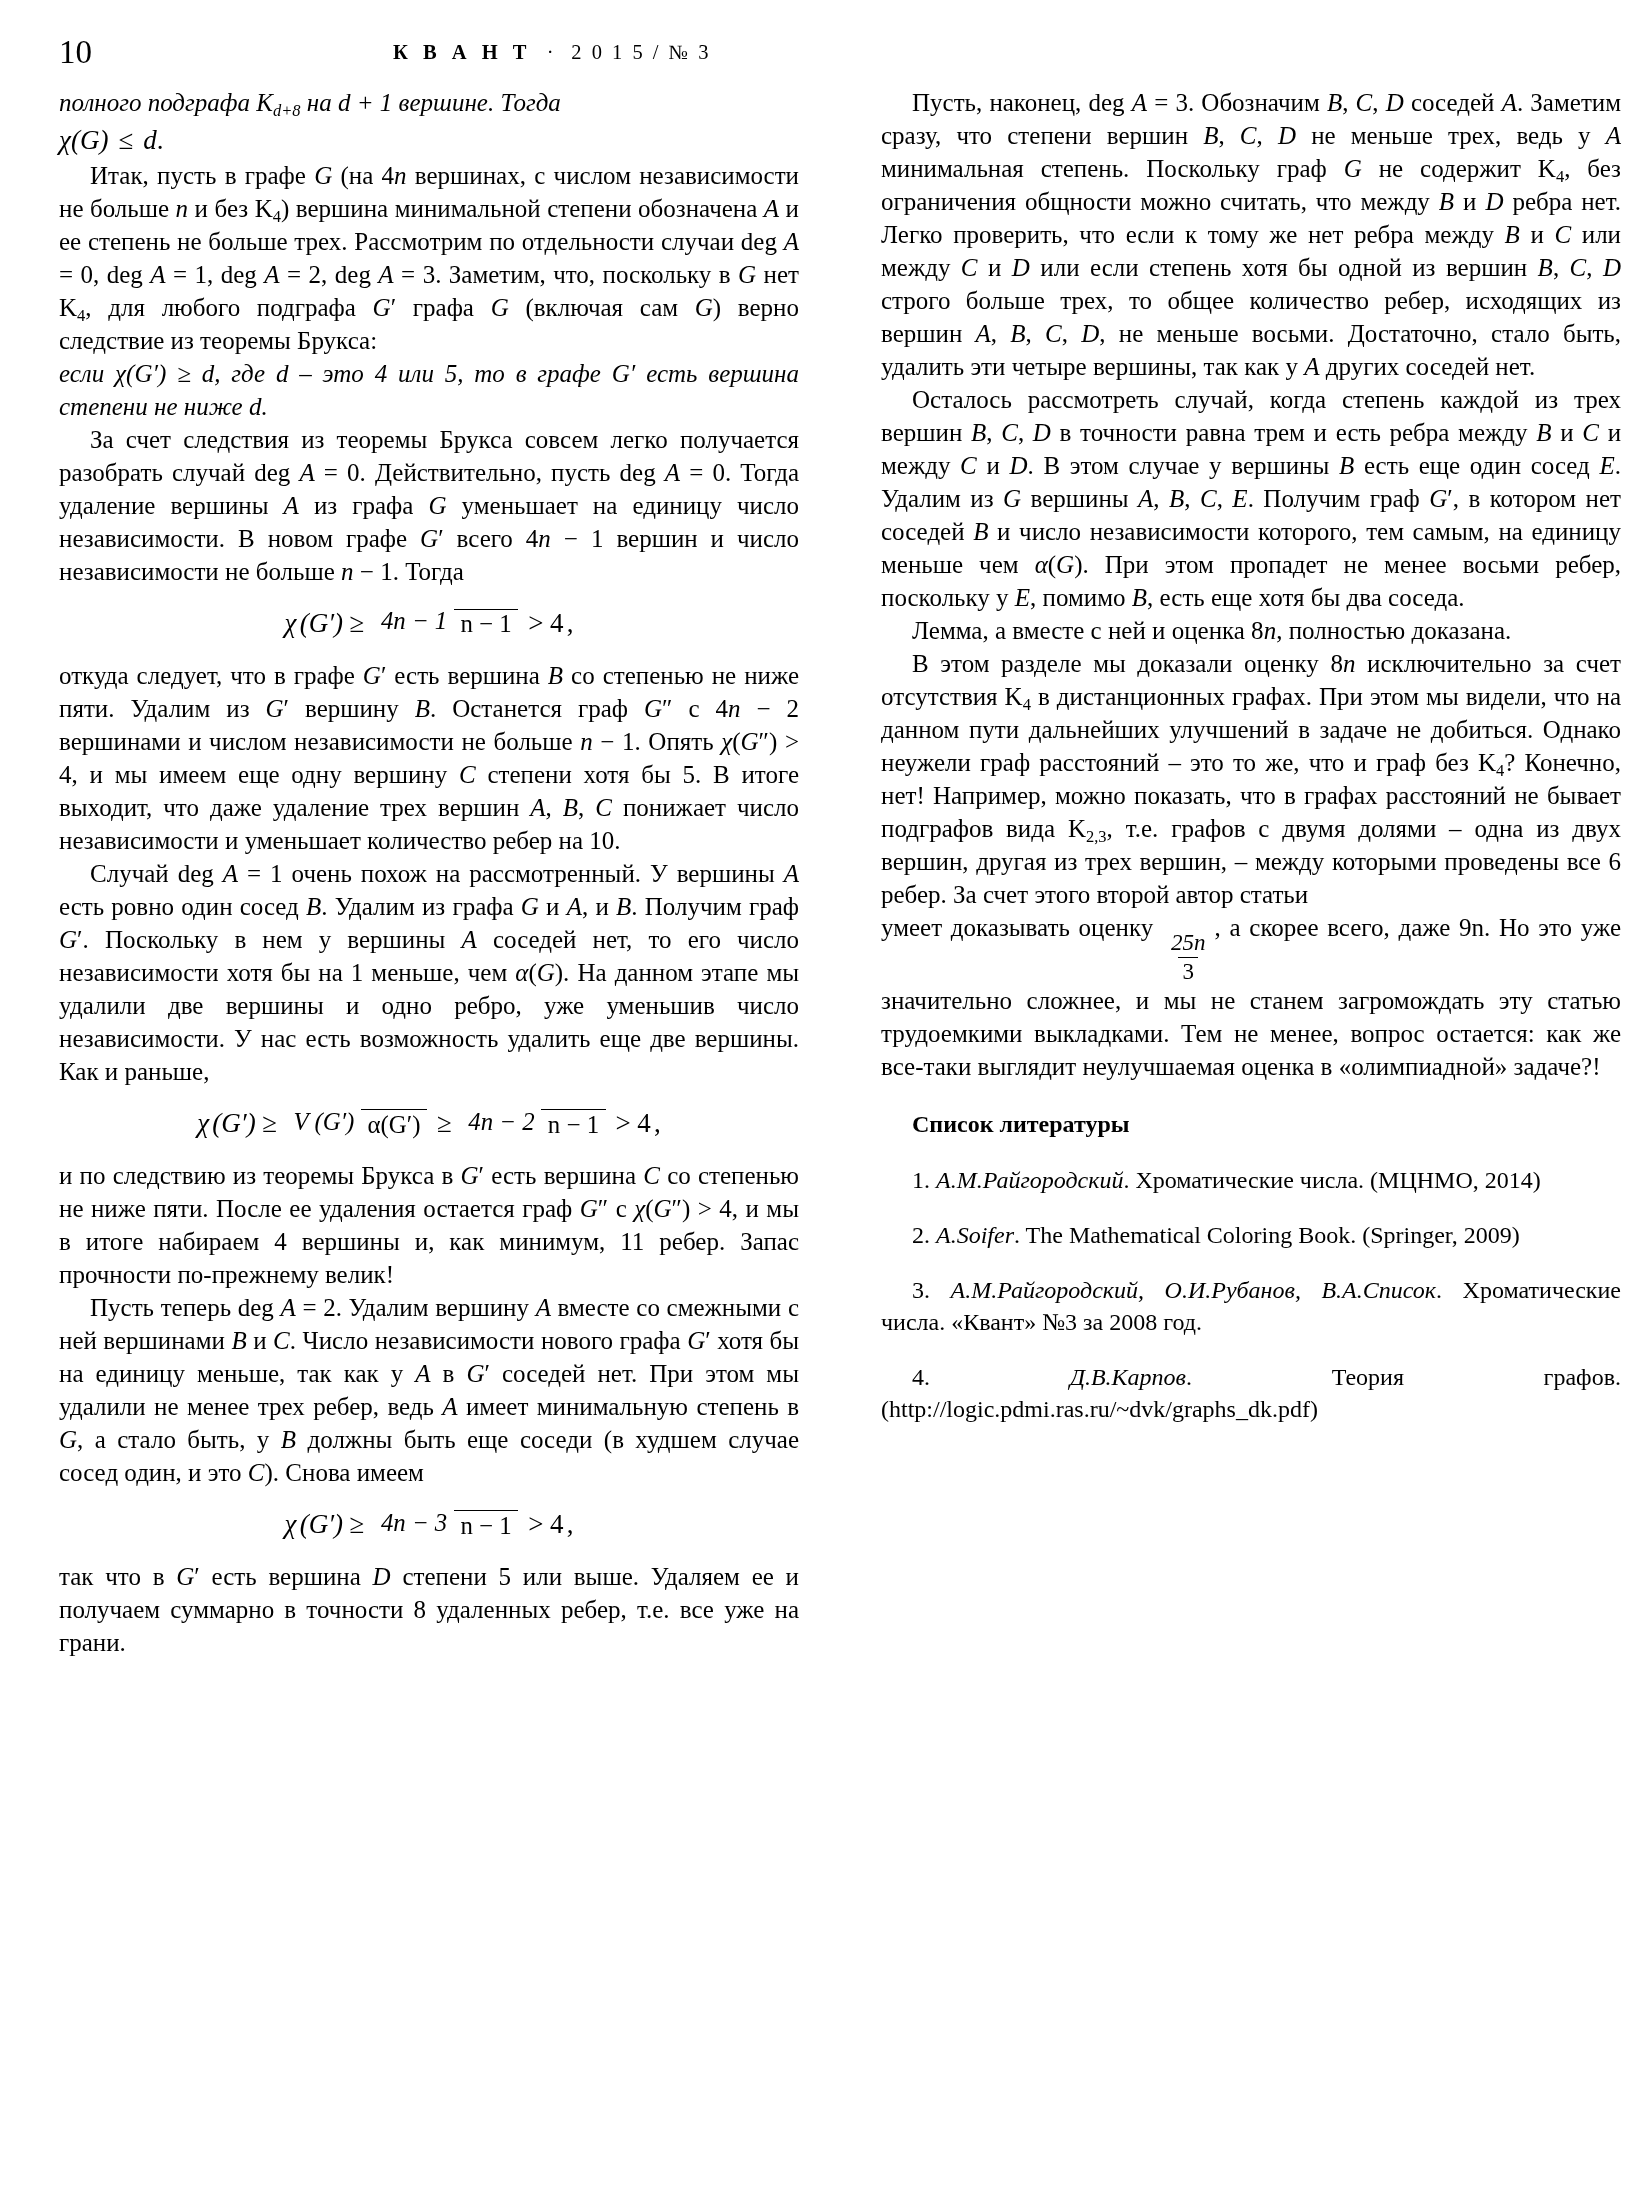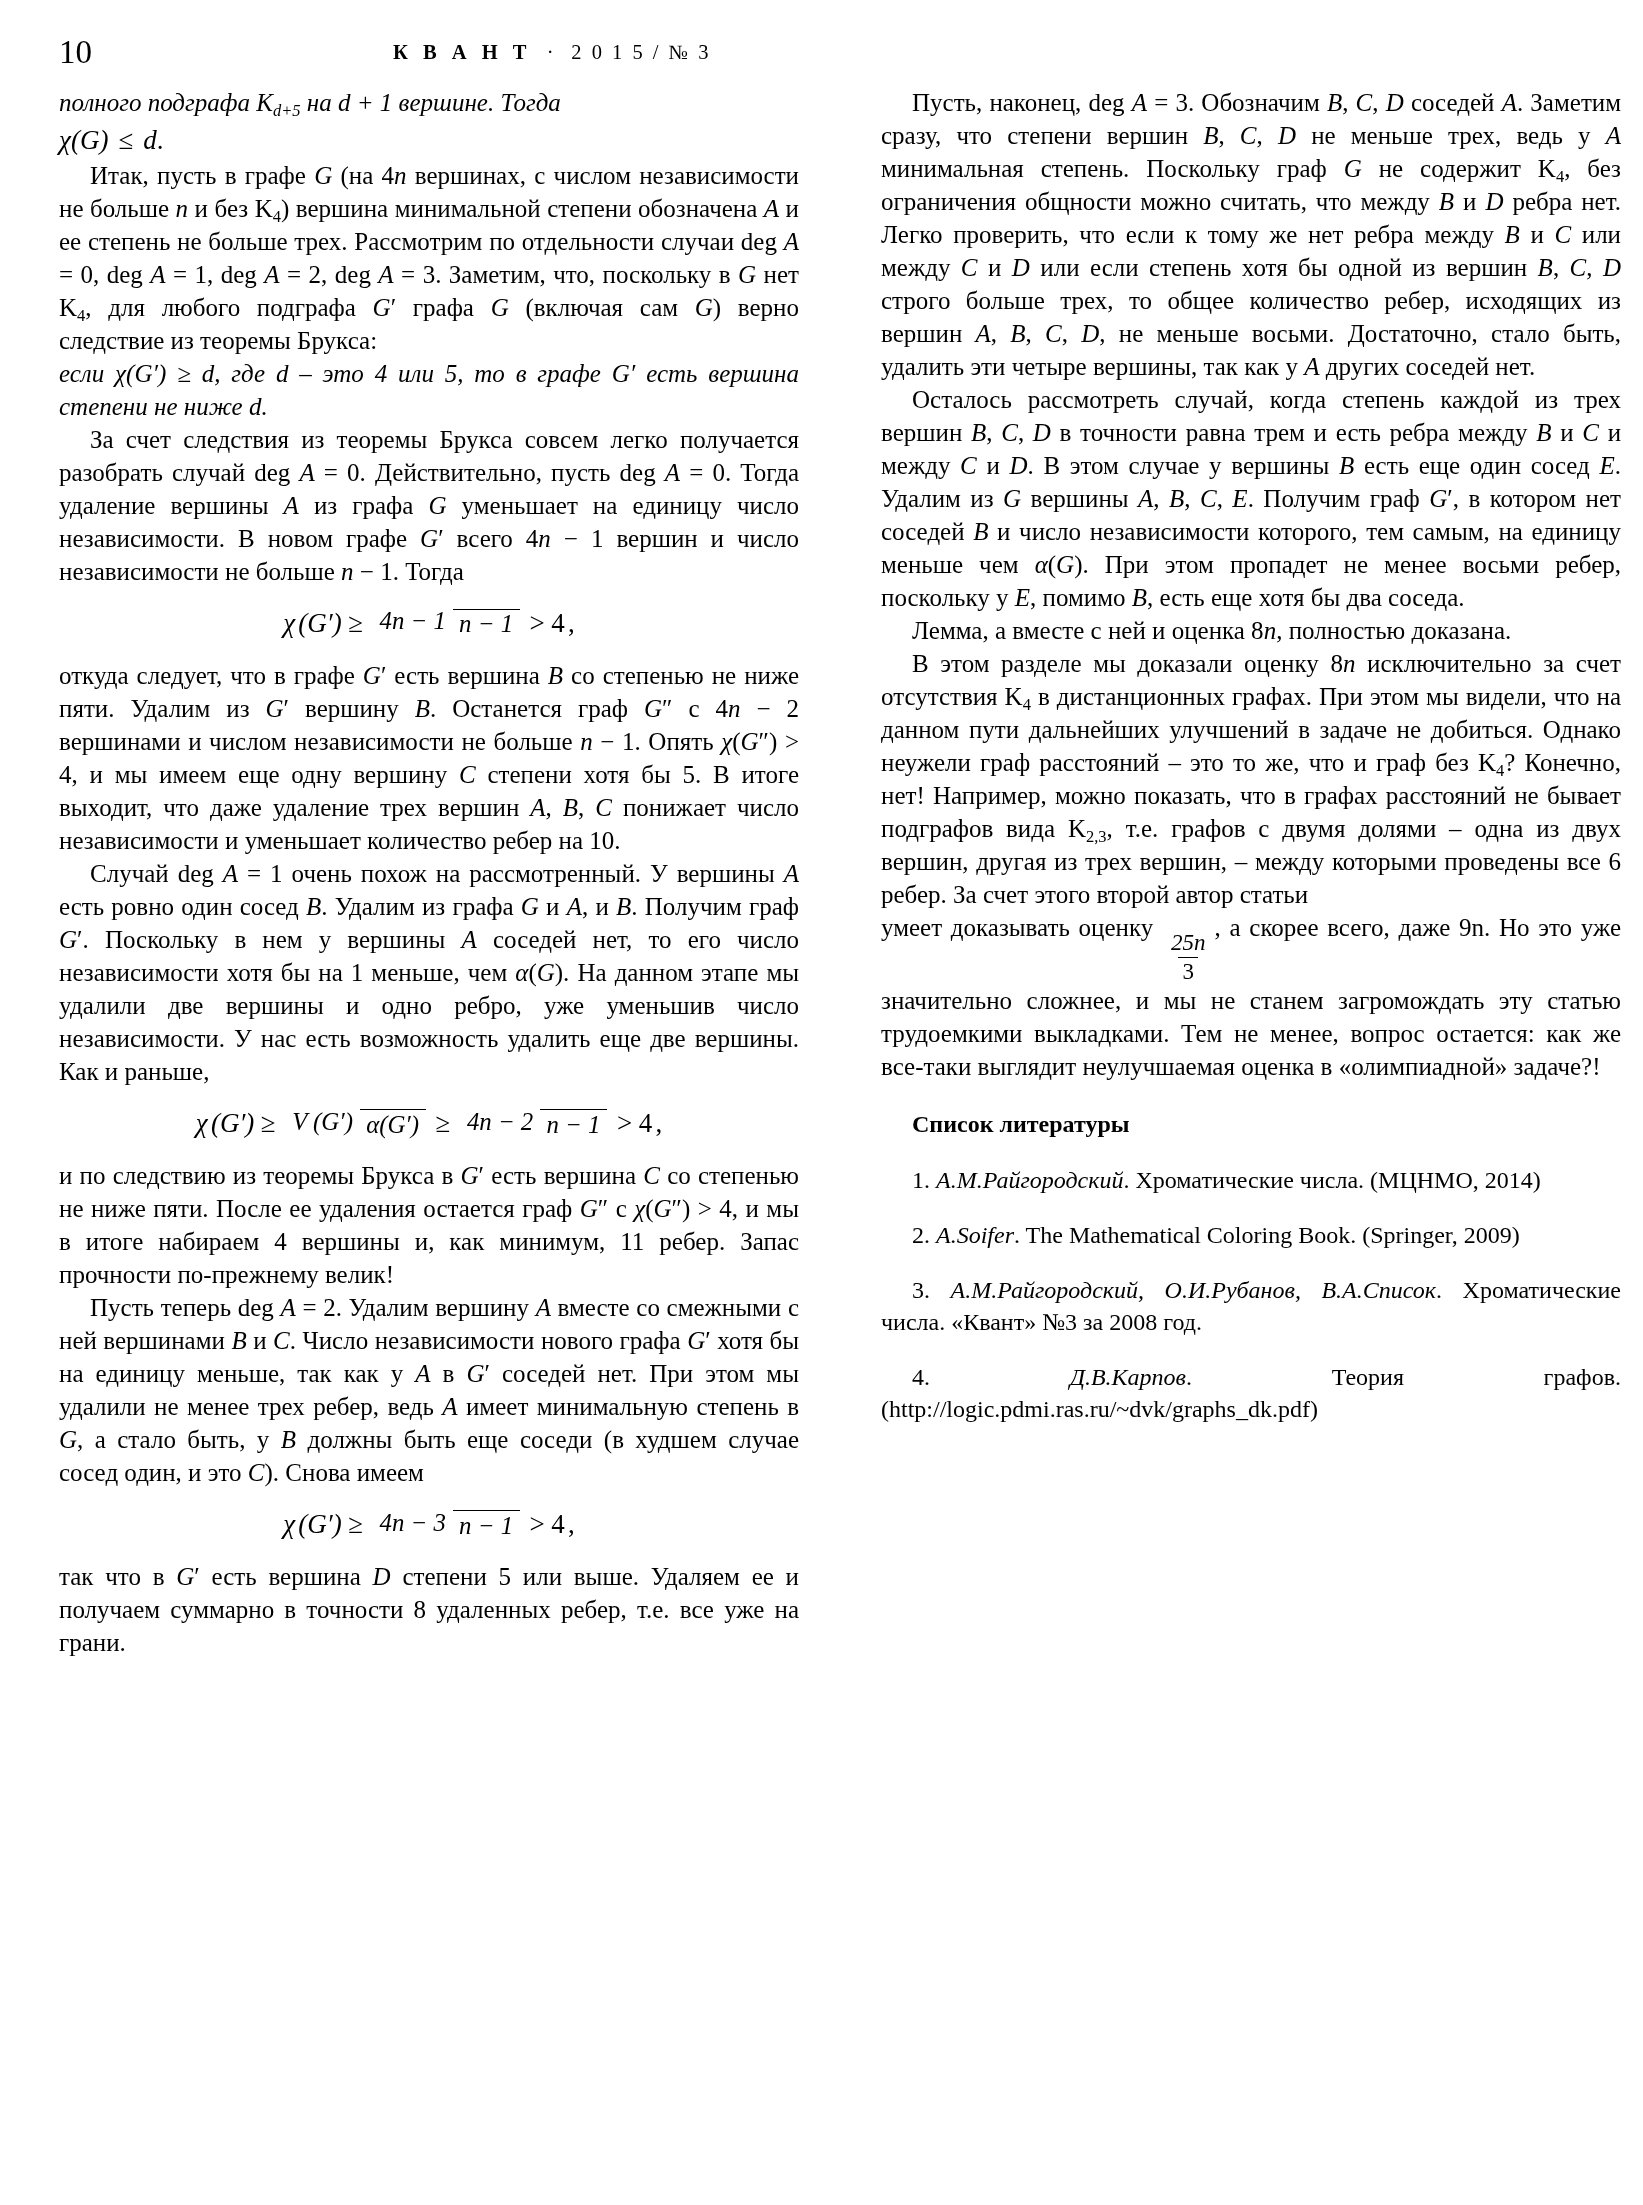--- a/index.html
+++ b/index.html
@@ -116,21 +116,20 @@
     margin: 0 5px;
     font-size: 0.92em;
   }
   .frac .num {
     padding: 0 6.6px 2.5px 6.6px;
     font-style: italic;
   }
   .frac .den {
     padding: 2.5px 6.6px 0 6.6px;
     border-top: 1.3px solid #000;
-    font-style: italic;
   }
   .op { font-style: normal; padding: 0 3.3px; }
 
   
   .ifrac {
     display: inline-flex;
     flex-direction: column;
     align-items: center;
     vertical-align: -0.62em;
     margin: 0 5px;
@@ -168,21 +167,21 @@
     <div class="journal">
       <span>К В А Н Т</span><span class="sep">&nbsp;&nbsp;</span><span class="sep">·</span><span class="sep">&nbsp;&nbsp;</span><span class="issue">2 0 1 5 / № 3</span>
     </div>
   </div>
 
   <div class="cols">
 
     <div class="col col-left">
 
       <p class="noindent ital">
-        <span>полного подграфа </span><span class="mi">K</span><sub>d+5</sub><span> на d + 1 вершине. Тогда</span>
+        <span>полного подграфа </span><span class="mi">K</span><sub>d+8</sub><span> на d + 1 вершине. Тогда</span>
       </p>
 
       <p class="noindent" style="font-size:27px;line-height:38px;margin-top:1.6px;">
         <span class="mi">χ</span><span class="mi">(G)</span>
         <span class="op">≤</span>
         <span class="mi">d</span><span>.</span>
       </p>
 
       <p>Итак, пусть в графе <i>G</i> (на 4<i>n</i> вершинах, с числом независимости не больше <i>n</i> и без K<sub class="sub-up">4</sub>) вершина минимальной степени обозначена <i>A</i> и ее степень не больше трех. Рассмотрим по отдельности случаи deg&nbsp;<i>A</i> = 0, deg&nbsp;<i>A</i> = 1, deg&nbsp;<i>A</i> = 2, deg&nbsp;<i>A</i> = 3. Заметим, что, поскольку в <i>G</i> нет K<sub class="sub-up">4</sub>, для любого подграфа <i>G</i>′ графа <i>G</i> (включая сам <i>G</i>) верно следствие из теоремы Брукса:</p>
 

